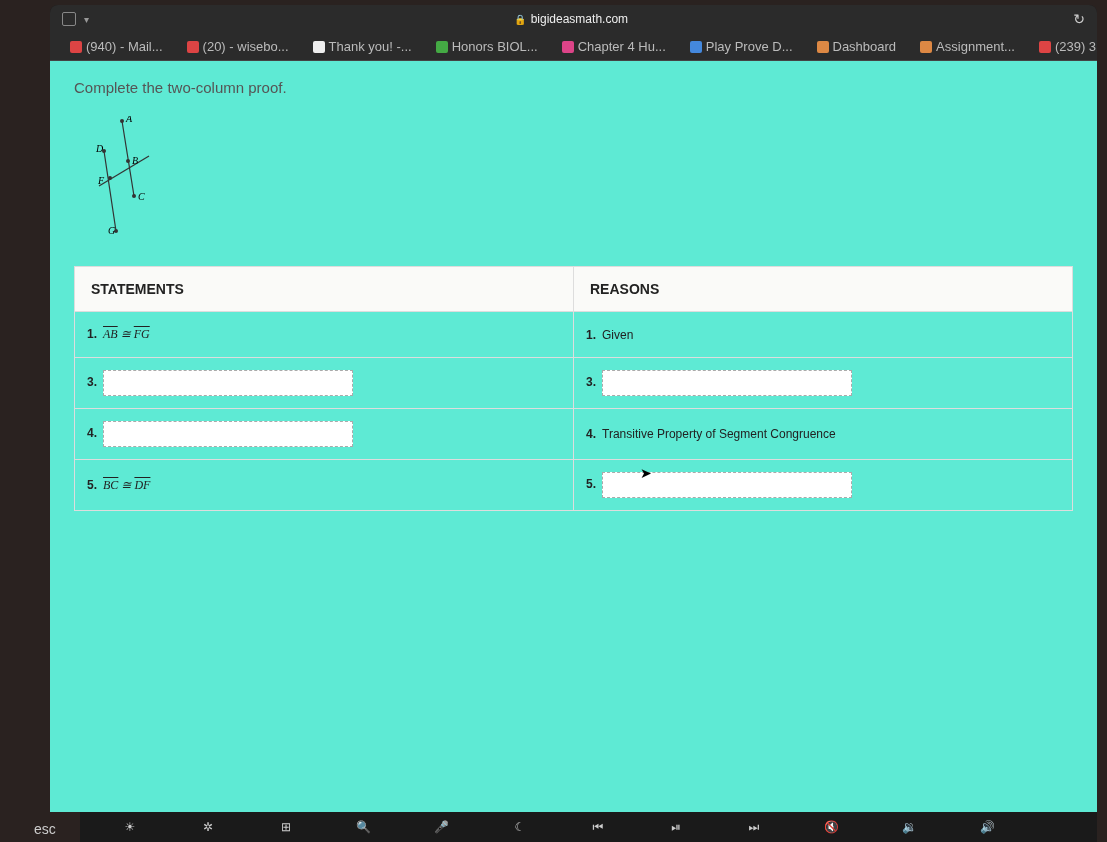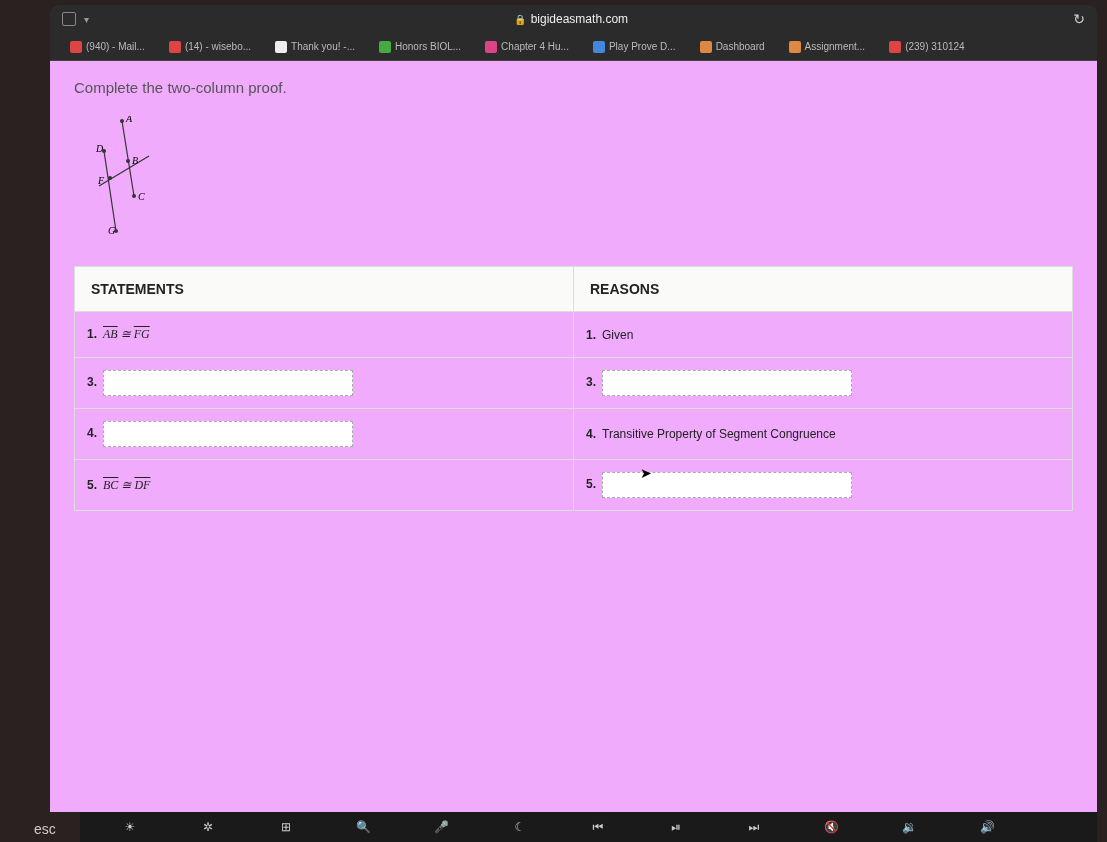--- a/index.html
+++ b/index.html
@@ -43,34 +43,34 @@
     }
     .lock-icon { font-size: 10px; color: #ccc; }
     .reload { color: #ccc; font-size: 14px; margin-left: 20px; }
     .bookmarks-bar {
       height: 28px;
       background: #2b2b2b;
       display: flex;
       align-items: center;
       padding: 0 20px;
       gap: 24px;
-      font-size: 10px;
+      font-size: 13px;
       color: #bbb;
       border-bottom: 1px solid #444;
     }
     .bookmark { display: flex; align-items: center; gap: 4px; cursor: pointer; white-space: nowrap; }
     .bm-icon { width: 12px; height: 12px; border-radius: 2px; display: inline-block; }
     .bm-red { background: #d44; }
     .bm-white { background: #eee; }
     .bm-green { background: #4a4; }
     .bm-pink { background: #d48; }
     .bm-blue { background: #48d; }
     .bm-orange { background: #d84; }
     .content {
-      background: #f0abfc;
+      background: #5eead4;
       height: calc(100% - 56px);
       overflow-y: auto;
       padding: 18px 24px;
       color: #222;
     }
     .instruction {
       font-size: 15px;
       color: #555;
       margin-bottom: 18px;
     }
@@ -180,21 +180,21 @@
     <span class="reload">↻</span>
   </div>
 
   <div class="bookmarks-bar">
     <span class="bookmark">
         <span class="bm-icon bm-red"></span>
         <span>(940) - Mail...</span>
       </span>
     <span class="bookmark">
         <span class="bm-icon bm-red"></span>
-        <span>(14) - wisebo...</span>
+        <span>(20) - wisebo...</span>
       </span>
     <span class="bookmark">
         <span class="bm-icon bm-white"></span>
         <span>Thank you! -...</span>
       </span>
     <span class="bookmark">
         <span class="bm-icon bm-green"></span>
         <span>Honors BIOL...</span>
       </span>
     <span class="bookmark">

